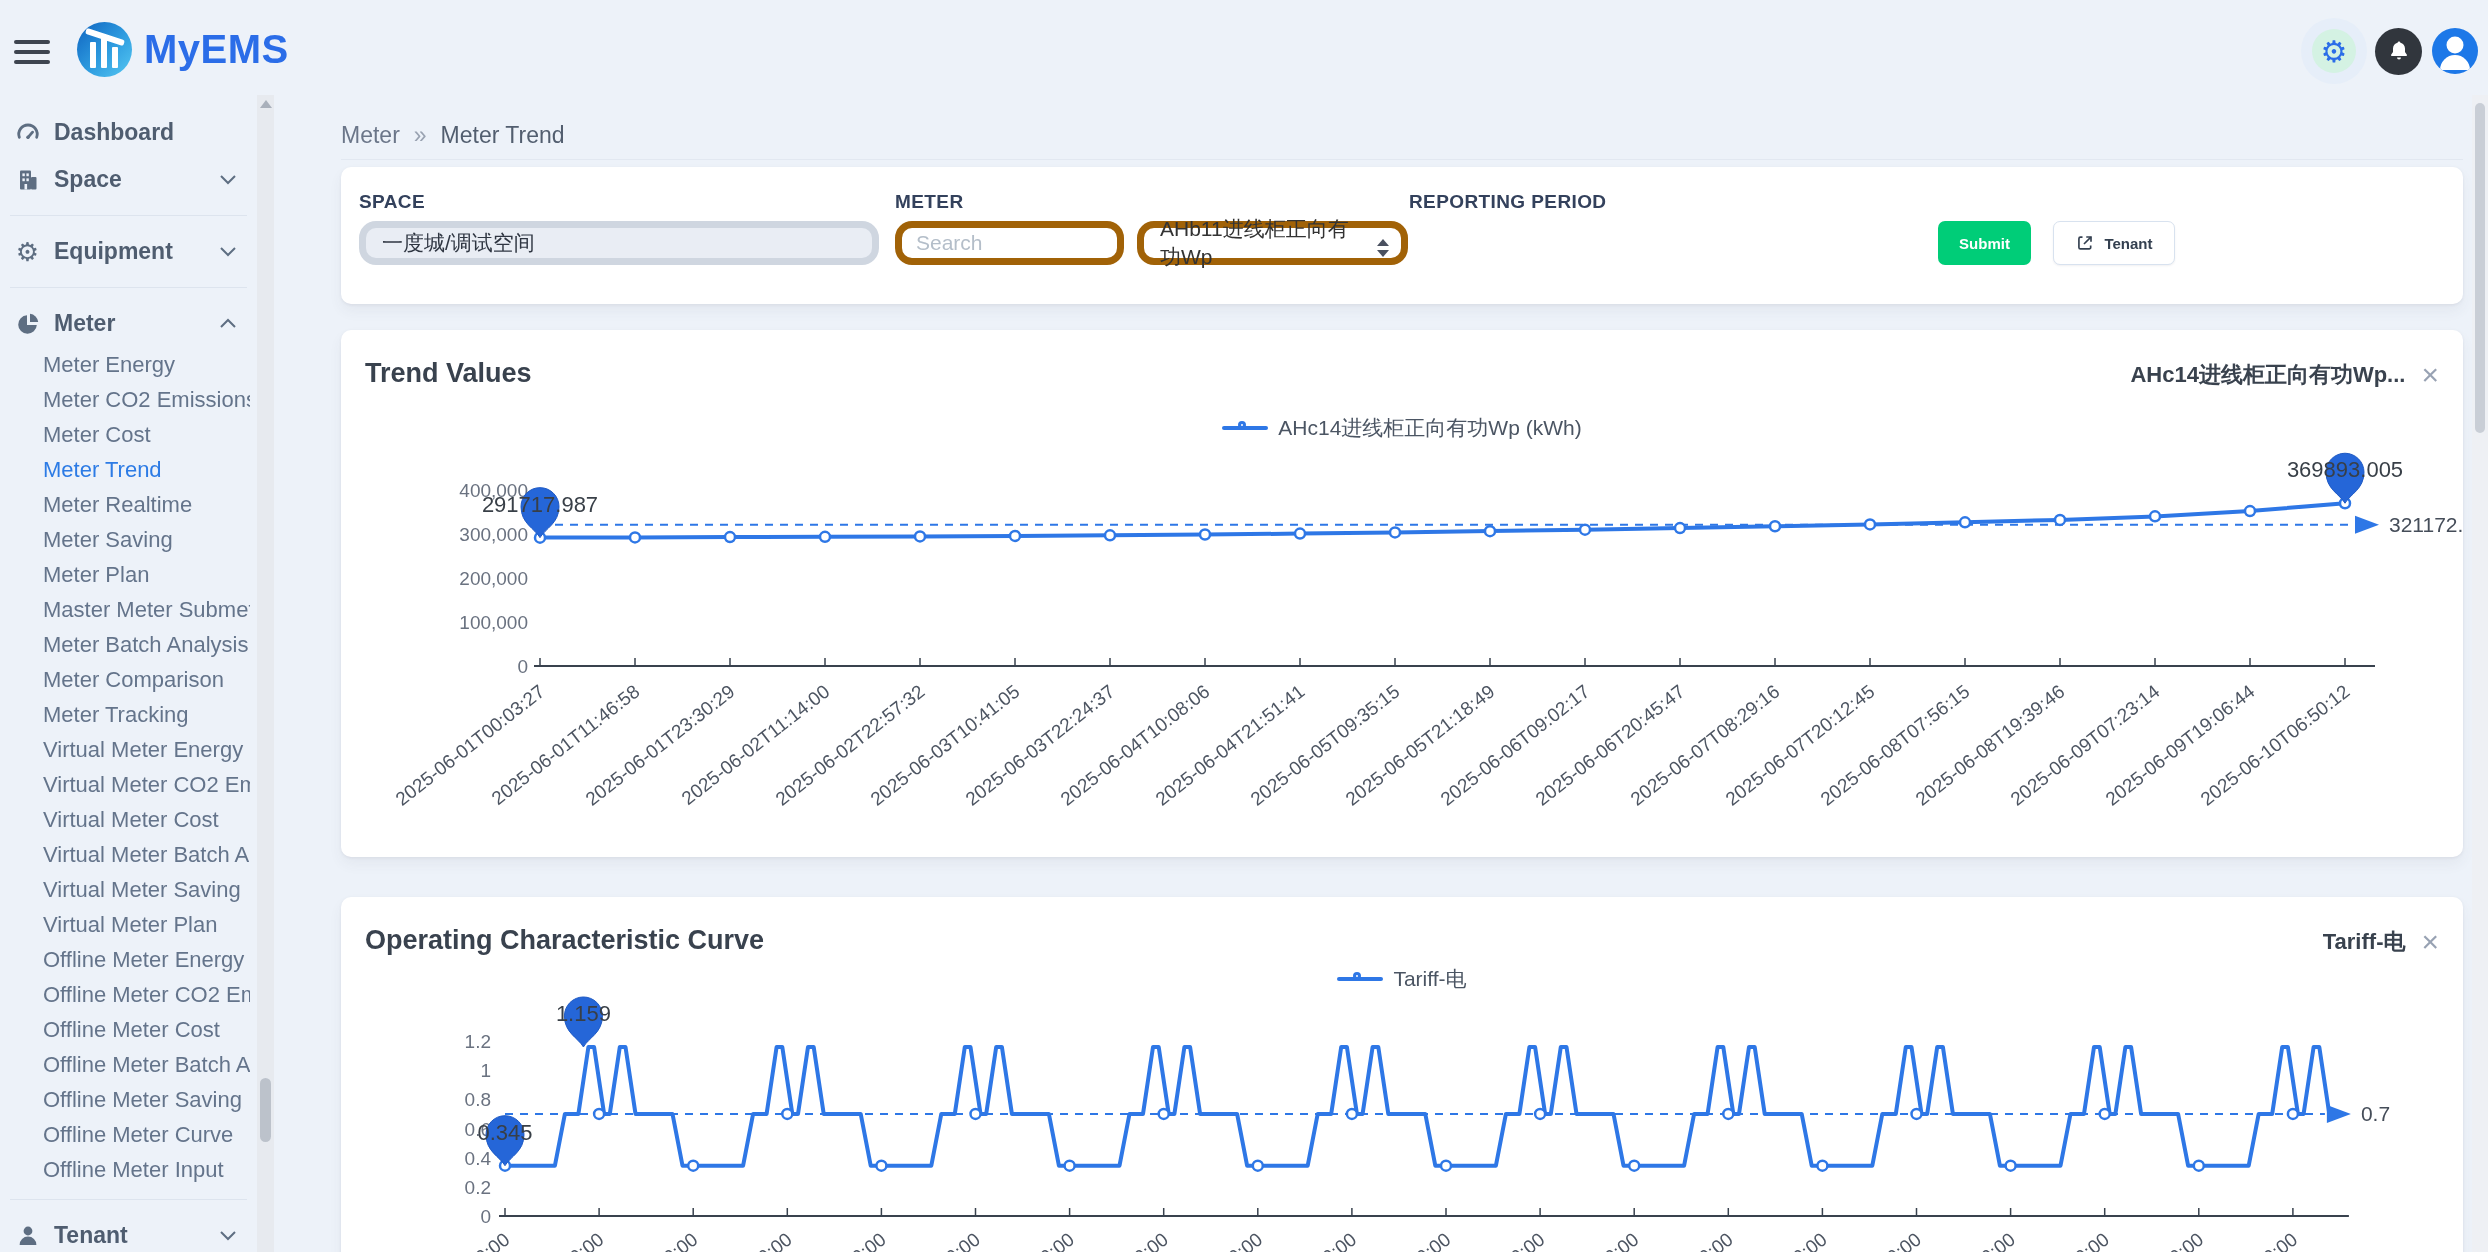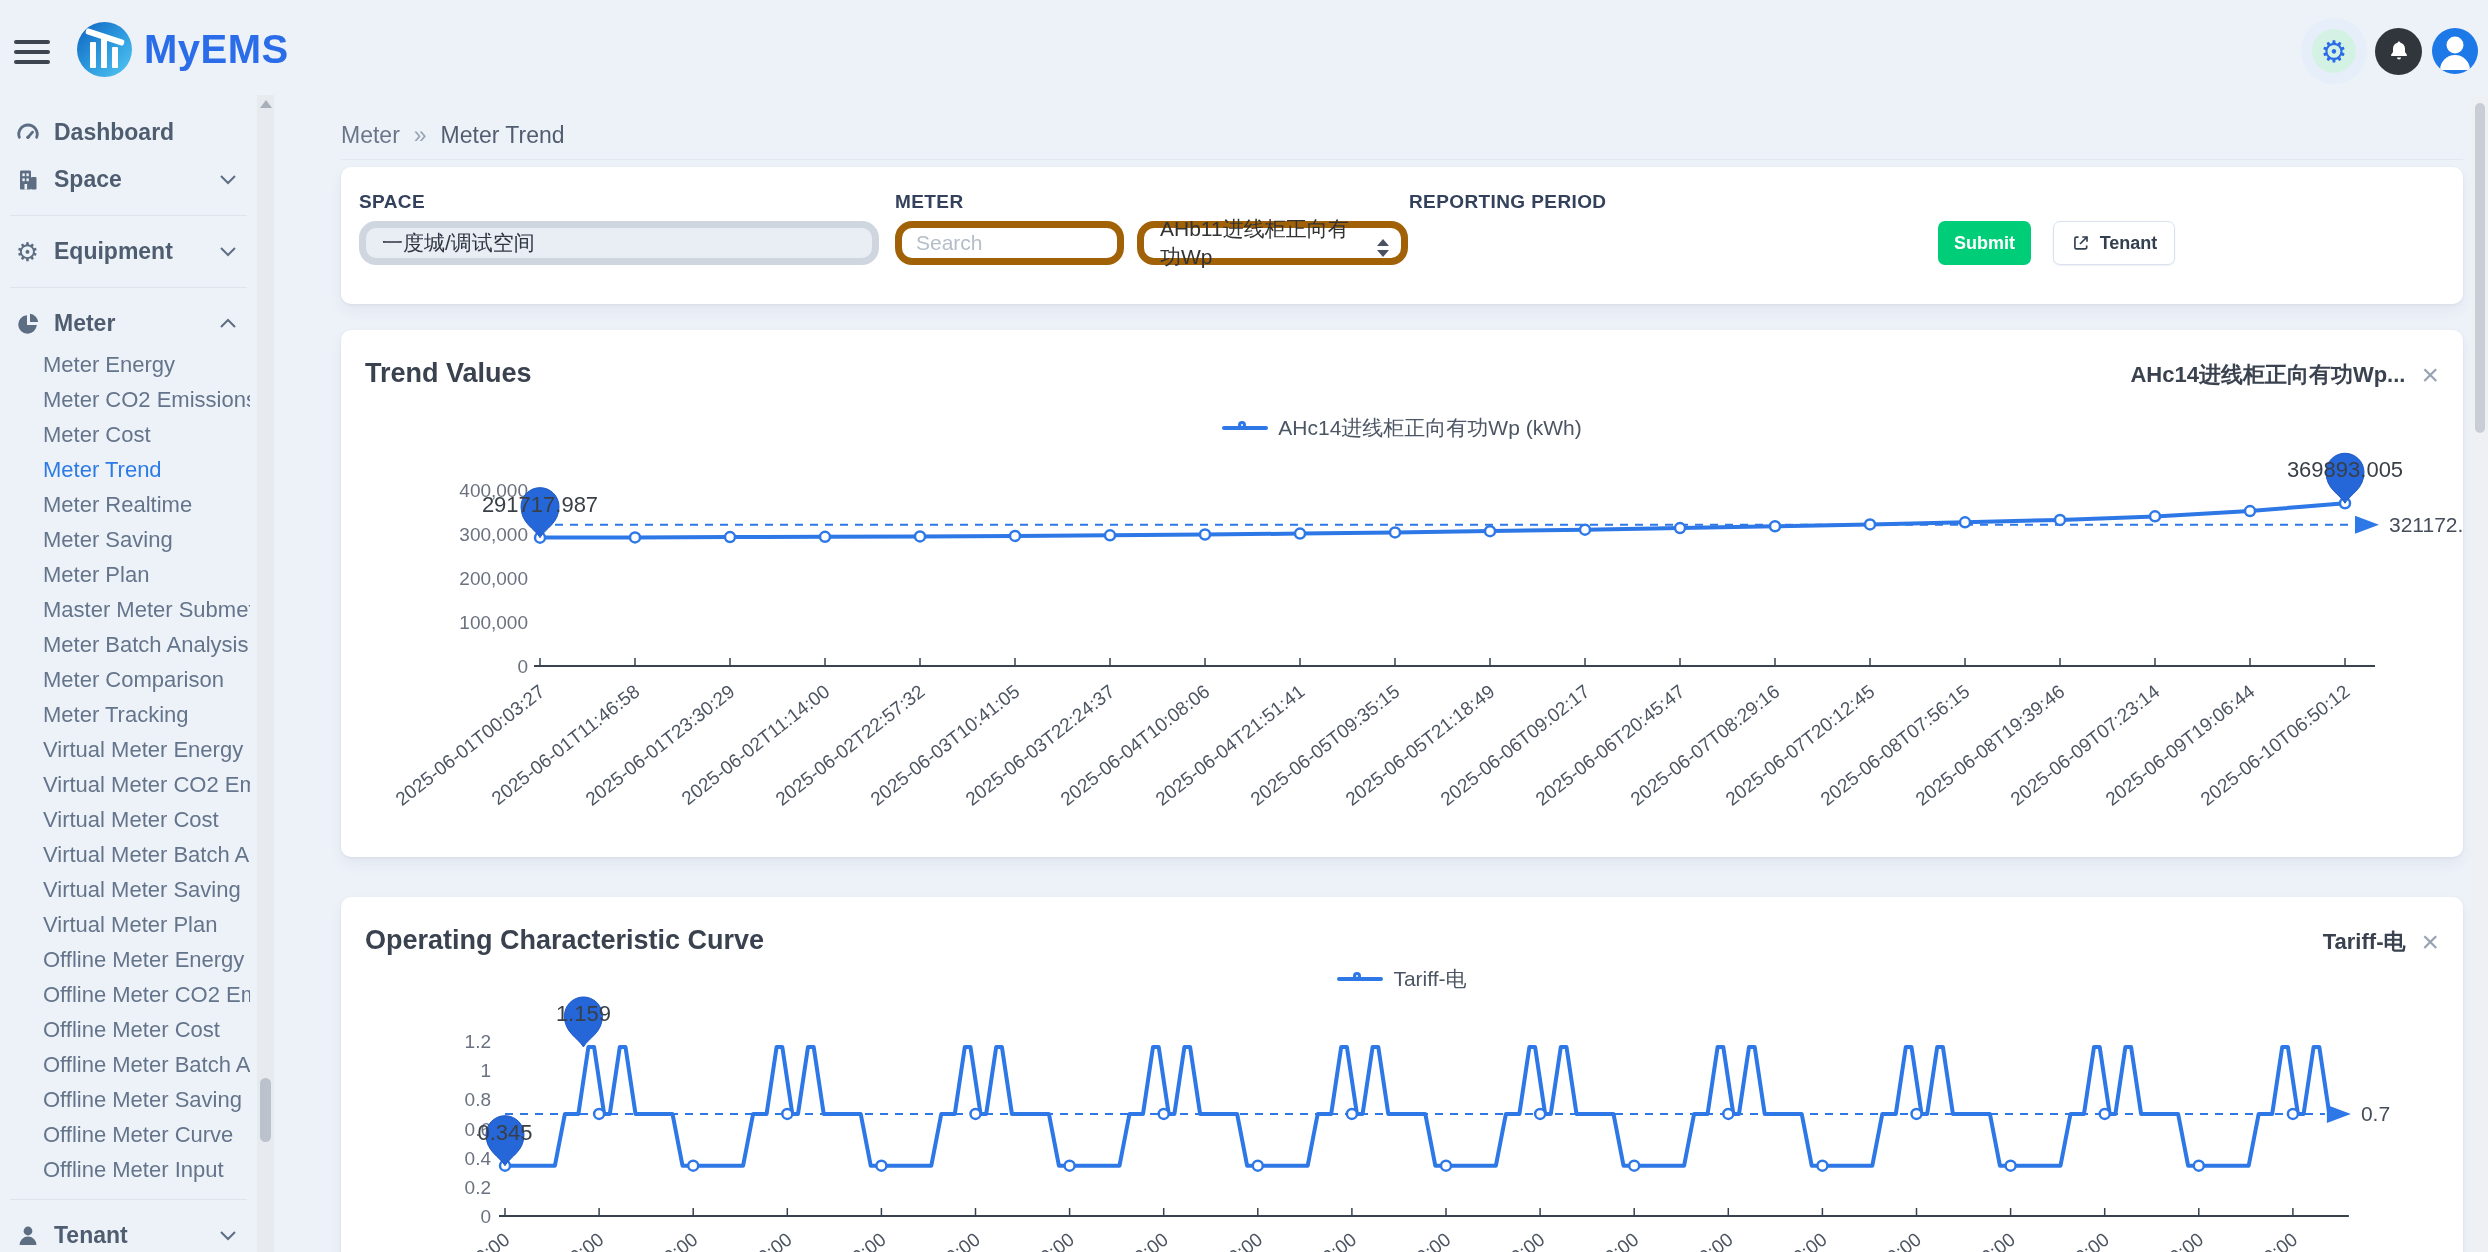--- a/index.html
+++ b/index.html
@@ -58,21 +58,21 @@
   .search-input { left:554px; width:229px; padding:0 14px; font-family:inherit; }
   .search-input::placeholder { color:#b4bec9; }
   input.inputish { display:block; line-height:42px; }
   .meter-select { left:796px; width:271px; padding:0 34px 0 16px; cursor:pointer; position:absolute; }
   .meter-select .sel-arrows { position:absolute; right:12px; top:11px; display:flex; flex-direction:column; align-items:center; }
   .meter-select .sel-arrows i { width:0; height:0; border-left:6px solid transparent; border-right:6px solid transparent; display:block; }
   .meter-select .up { border-bottom:7px solid #4a5160; margin-bottom:4px; }
   .meter-select .down { border-top:7px solid #4a5160; }
   .period-input { left:1068px; width:513px; padding:0 44px 0 16px; font-weight:500; color:#2f3642; cursor:pointer; }
   .period-input svg { position:absolute; right:12px; top:10px; }
-  .btn { position:absolute; top:54px; height:44px; border-radius:7px; font-size:18px; font-weight:600; display:flex; align-items:center; justify-content:center; cursor:pointer; }
+  .btn { position:absolute; top:54px; height:44px; border-radius:7px; font-size:15px; font-weight:600; display:flex; align-items:center; justify-content:center; cursor:pointer; }
   .btn-submit { left:1597px; width:93px; background:#00cd78; color:#fff; }
   .btn-export { left:1712px; width:122px; background:#fff; border:1px solid #d8e2ef; color:#344050; box-shadow:0 1px 2px rgba(60,70,90,.08); }
   .btn-export svg { margin-right:9px; }
   
   .trend-card { left:341px; top:330px; width:2122px; height:527px; }
   .occ-card { left:341px; top:897px; width:2122px; height:556px; }
   .card-title { position:absolute; left:24px; top:28px; font-size:27px; font-weight:700; color:#39424e; }
   .card-tab { position:absolute; right:24px; top:30px; display:flex; align-items:center; }
   .card-tab .tab-label { font-size:22px; font-weight:600; color:#39424e; }
   .card-tab .tab-close { font-size:30px; color:#98a2b3; margin-left:16px; line-height:22px; cursor:pointer; font-weight:400; }

